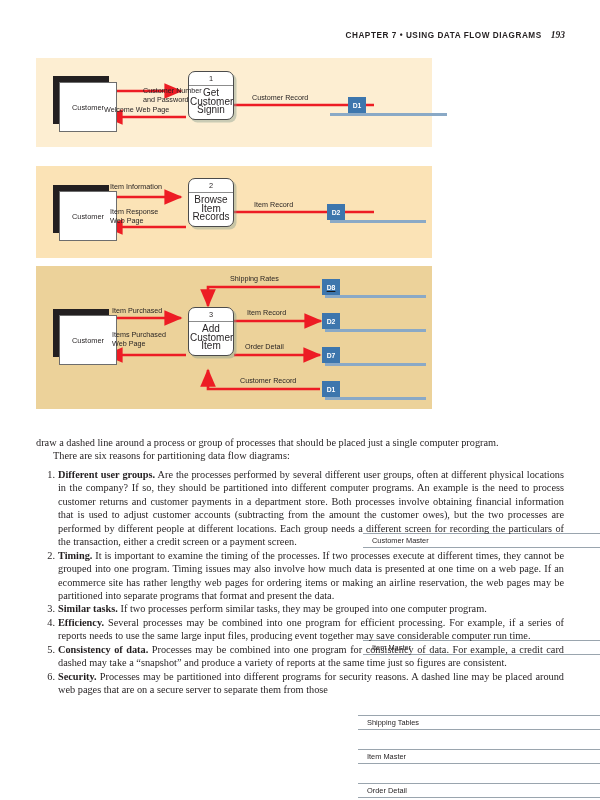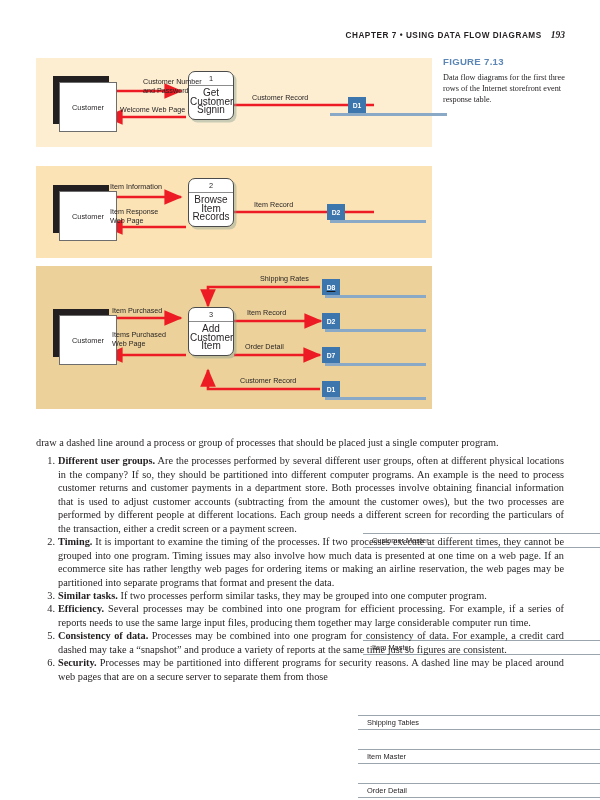--- a/index.html
+++ b/index.html
@@ -123,24 +123,20 @@
 </style>
 </head>
 <body>
 
 <div class="page">
 
   <div class="runhead">
     <span>CHAPTER 7  •  USING DATA FLOW DIAGRAMS</span><span class="pgno">193</span>
   </div>
 
-  <div class="figcap">
-    <div class="fignum">FIGURE 7.13</div>
-    <div class="figtext">Data flow diagrams for the first three rows of the Internet storefront event response table.</div>
-  </div>
 
   <div class="panel p1">
     <svg class="dfd" viewBox="0 0 396 89">
       <defs>
         <marker id="ar1" markerWidth="7" markerHeight="7" refX="6.4" refY="3.2" orient="auto">
           <path d="M0,0.2 L7,3.2 L0,6.2 Z" fill="#ed1c24"></path>
         </marker>
       </defs>
       <g stroke="#ed1c24" stroke-width="2.6" fill="none" marker-end="url(#ar1)">
         <line x1="66" y1="33" x2="145" y2="33"></line>
@@ -160,23 +156,23 @@
 Customer
 Signin</div>
     </div>
 
     <div class="store" style="left:291px;top:39px;width:97px;padding-left:21px;">
       <div class="sh"></div>
       <div class="tab">D1</div>
       <div class="body">Customer Master</div>
     </div>
 
-    <div class="flab" style="left:74px;top:20px;padding-left:33px;">Customer Number
+    <div class="flab" style="left:74px;top:29px;padding-left:33px;">Customer Number
 and Password</div>
-    <div class="flab" style="left:84px;top:48px;">Welcome Web Page</div>
+    <div class="flab" style="left:68px;top:48px;">Welcome Web Page</div>
     <div class="flab" style="left:216px;top:36px;">Customer Record</div>
   </div>
 
   <div class="panel p2">
     <svg class="dfd" viewBox="0 0 396 92">
       <defs>
         <marker id="ar2" markerWidth="7" markerHeight="7" refX="6.4" refY="3.2" orient="auto">
           <path d="M0,0.2 L7,3.2 L0,6.2 Z" fill="#ed1c24"></path>
         </marker>
       </defs>
@@ -266,44 +262,45 @@
       <div class="tab">D7</div>
       <div class="body">Order Detail</div>
     </div>
 
     <div class="store" style="left:286px;top:115px;width:102px;">
       <div class="sh"></div>
       <div class="tab">D1</div>
 
     </div>
 
-    <div class="flab" style="left:224px;top:9px;">Shipping Rates</div>
+    <div class="flab" style="left:194px;top:9px;">Shipping Rates</div>
     <div class="flab" style="left:76px;top:41px;">Item Purchased</div>
     <div class="flab" style="left:76px;top:65px;">Items Purchased
 Web Page</div>
     <div class="flab" style="left:211px;top:43px;">Item Record</div>
     <div class="flab" style="left:209px;top:77px;">Order Detail</div>
     <div class="flab" style="left:204px;top:111px;">Customer Record</div>
   </div>
 
   <div class="body">
     <p>draw a dashed line around a process or group of processes that should be placed just a single computer program.</p>
+    <p class="ind">There are six reasons for partitioning data flow diagrams:</p>
 
     <ol class="olist">
       <li>
         <span class="mk">1.</span><b>Different user groups.</b><span> Are the processes performed by several different user groups, often at different physical locations in the company? If so, they should be partitioned into different computer programs. An example is the need to process customer returns and customer payments in a department store. Both processes involve obtaining financial information that is used to adjust customer accounts (subtracting from the amount the customer owes), but the two processes are performed by different people at different locations. Each group needs a different screen for recording the particulars of the transaction, either a credit screen or a payment screen.</span>
       </li>
       <li>
         <span class="mk">2.</span><b>Timing.</b><span> It is important to examine the timing of the processes. If two processes execute at different times, they cannot be grouped into one program. Timing issues may also involve how much data is presented at one time on a web page. If an ecommerce site has rather lengthy web pages for ordering items or making an airline reservation, the web pages may be partitioned into separate programs that format and present the data.</span>
       </li>
       <li>
         <span class="mk">3.</span><b>Similar tasks.</b><span> If two processes perform similar tasks, they may be grouped into one computer program.</span>
       </li>
       <li>
-        <span class="mk">4.</span><b>Efficiency.</b><span> Several processes may be combined into one program for efficient processing. For example, if a series of reports needs to use the same large input files, producing them together may large considerable computer run time.</span>
+        <span class="mk">4.</span><b>Efficiency.</b><span> Several processes may be combined into one program for efficient processing. For example, if a series of reports needs to use the same large input files, producing event together may save considerable computer run time.</span>
       </li>
       <li>
         <span class="mk">5.</span><b>Consistency of data.</b><span> Processes may be combined into one program for consistency of data. For example, a credit card dashed may take a “snapshot” and produce a variety of reports at the same time just so figures are consistent.</span>
       </li>
       <li>
         <span class="mk">6.</span><b>Security.</b><span> Processes may be partitioned into different programs for security reasons. A dashed line may be placed around web pages that are on a secure server to separate them from those</span>
       </li>
     </ol>
   </div>
 

